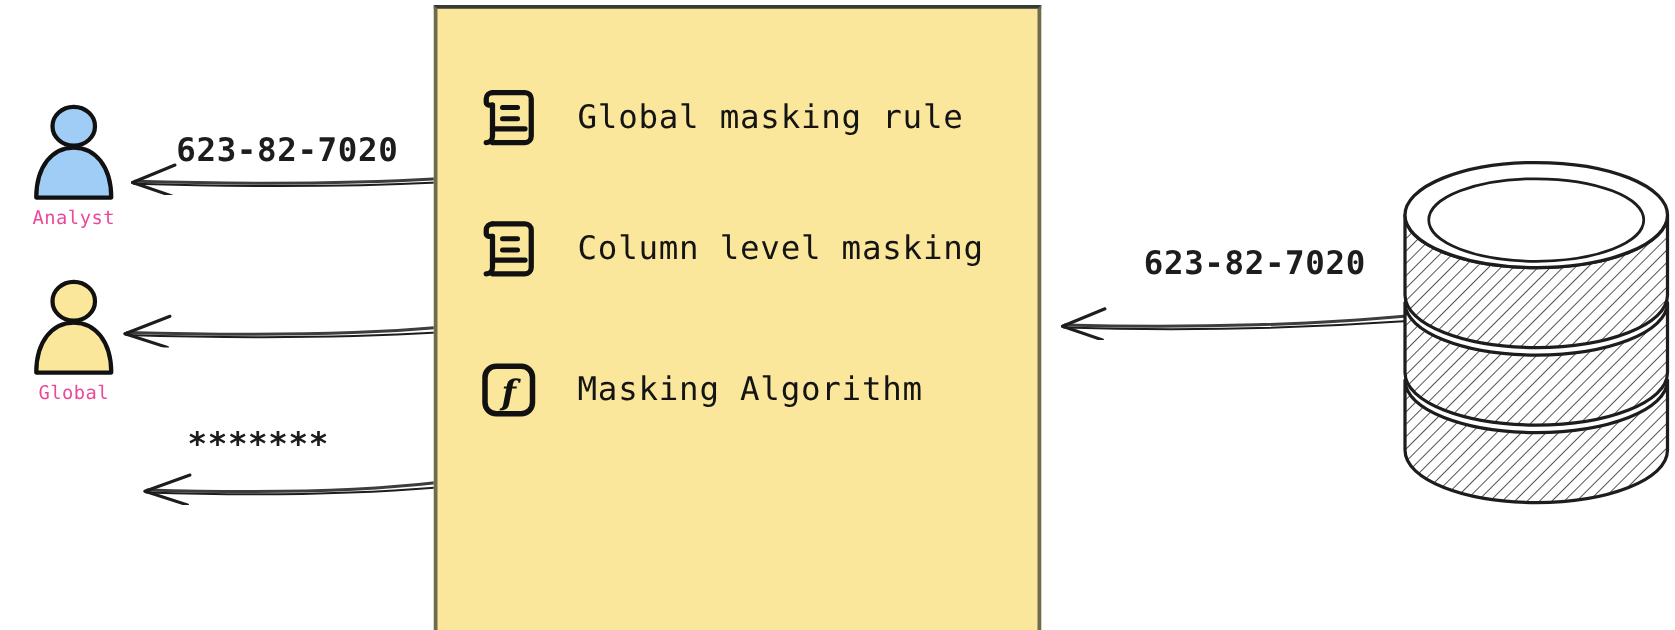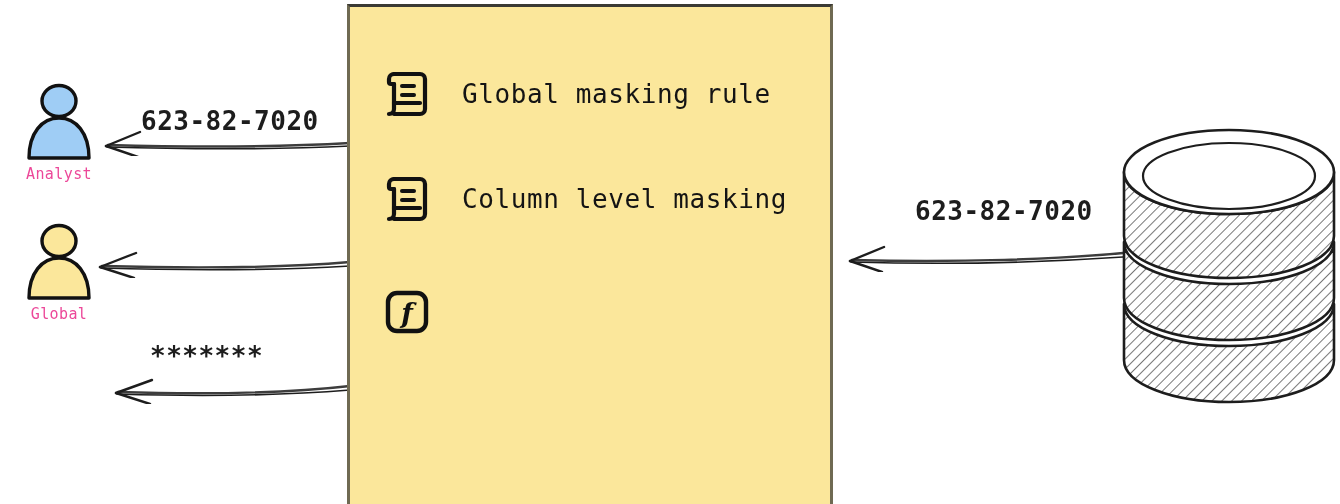--- a/index.html
+++ b/index.html
@@ -172,20 +172,21 @@
         <path d="M22 28 h12" fill="none" stroke="#111" stroke-width="4" stroke-linecap="round"></path>
       </svg>
       <span class="policy-text">Column level masking</span>
     </div>
 
     <div class="policy-item" style="top:273px;">
       <svg class="policy-icon" viewBox="0 0 54 54">
         <rect x="8" y="8" width="38" height="38" rx="9" ry="9" fill="none" stroke="#111" stroke-width="4.4"></rect>
         <text x="27" y="38" text-anchor="middle" font-family="DejaVu Serif, Liberation Serif, serif" font-size="27" font-style="italic" font-weight="700" fill="#111">f</text>
       </svg>
+      <span class="policy-text">Masking Algorithm</span>
     </div>
 
 
   </div>
 
   <div class="flow-label" style="left:915px; top:198px;">623-82-7020</div>
   <svg class="flow-arrow" style="left:840px; top:242px;" width="285" height="30" viewBox="0 0 285 30">
     <path d="M283 11 C220 17 120 21 12 18" fill="none" stroke="#3d3d3d" stroke-width="2.4" stroke-linecap="round"></path>
     <path d="M283 15 C210 20 110 23 11 20" fill="none" stroke="#1d1d1d" stroke-width="1.6" stroke-linecap="round"></path>
     <path d="M10 19 L44 5" fill="none" stroke="#1d1d1d" stroke-width="2.4" stroke-linecap="round"></path>

